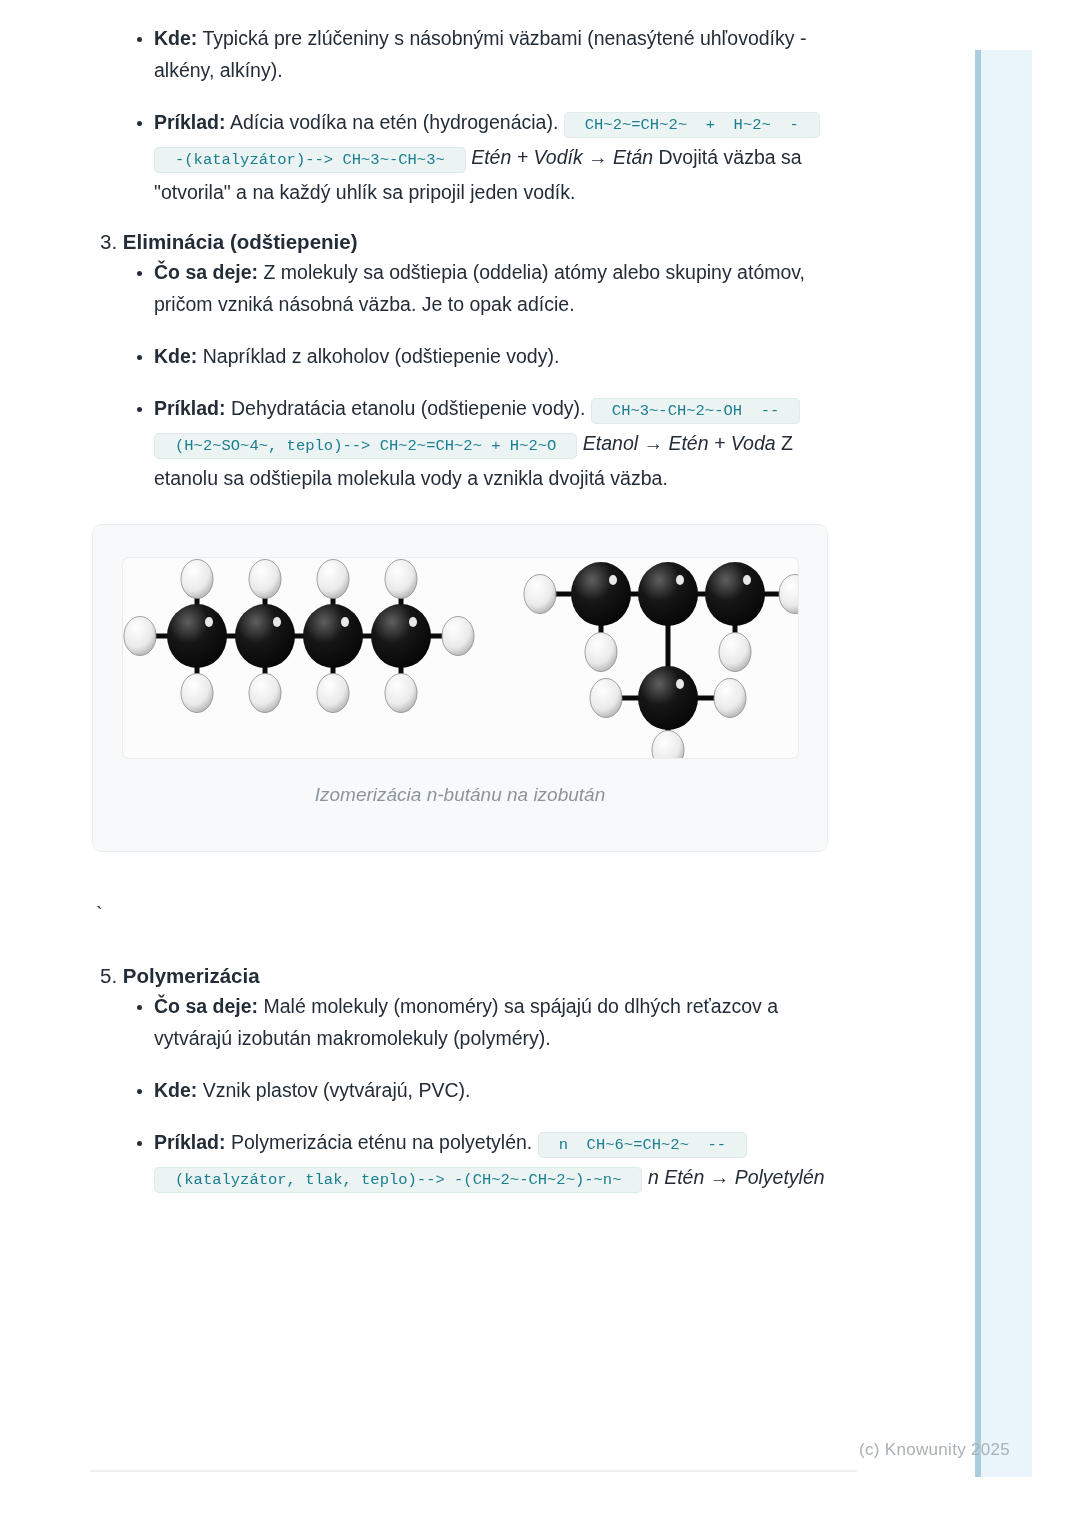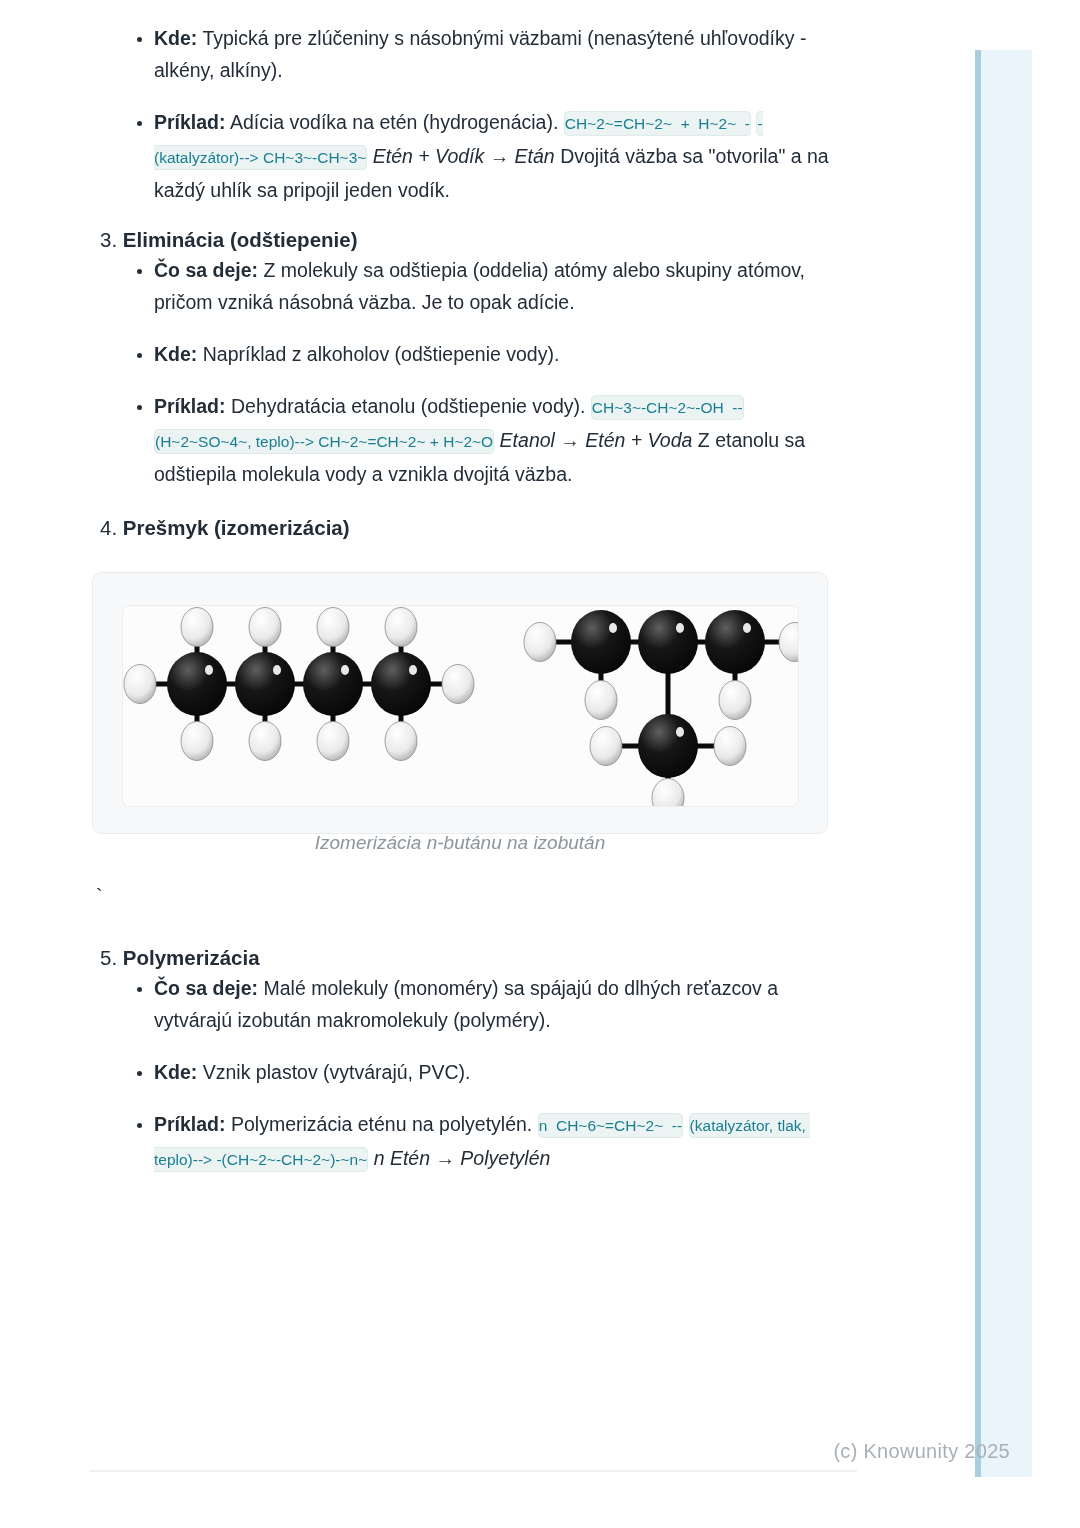--- a/index.html
+++ b/index.html
@@ -22,43 +22,43 @@
   ul.blist li::marker { color:#232d38; font-size:0.85em; }
   ul.top { margin-top:22px; }
   b.lbl { font-weight:bold; }
   .h { margin:8px 0 0 8px; font-size:20.5px; line-height:28px; }
   .h .num { font-weight:400; }
   .h .ttl { font-weight:700; }
   .h4 { margin-top:24px; }
   .h5 { margin-top:32px; }
   ul.after-h { }
   code.pill {
-    font-family:Liberation Sans, sans-serif;
+    font-family:Liberation Mono, monospace;
     font-size:15.5px; color:#1a7e91; background:#ebf3f3;
     border:1px solid #dfeaea; border-radius:5px;
-    padding:3px 0; white-space:pre-wrap;
+    padding:3px 20px; white-space:pre-wrap;
   }
   i.em { }
   .figure {
-    box-sizing:border-box; margin-top:30px; width:736px; height:262px;
+    box-sizing:border-box; margin-top:30px; width:736px; height:328px;
     background:#f7f9fa; border:1px solid #e7ecee; border-radius:10px;
   }
   .fig-img {
     margin:33px auto 0 auto; width:675px; height:200px;
     background:#fcfcfc; border-radius:6px; box-shadow:0 0 0 1px #ededed;
   }
   .fig-img svg { display:block; }
   .caption {
     margin-top:25px; text-align:center; font-style:italic;
     color:#8d959c; font-size:19px; line-height:24px;
   }
   .stray { margin:46px 0 0 4px; height:32px; }
   .copyright {
     position:absolute; top:1440px; right:70px; z-index:3;
-    font-size:20px; color:#a9b0b6; letter-spacing:0.3px;
+    font-size:17px; color:#a9b0b6; letter-spacing:0.3px;
   }
   .hrule {
     position:absolute; top:1470px; left:90px; width:767px; height:2px;
     background:#eef0f1; z-index:2;
   }
 </style>
 </head>
 <body>
 
 <div class="page">
@@ -97,24 +97,20 @@
       <li>
         <b class="lbl">Príklad:</b>
         <span>Dehydratácia etanolu (odštiepenie vody).</span>
         <code class="pill">CH~3~-CH~2~-OH  --</code>
         <code class="pill">(H~2~SO~4~, teplo)--&gt; CH~2~=CH~2~ + H~2~O</code>
         <i class="em">Etanol → Etén + Voda</i>
         <span>Z etanolu sa odštiepila molekula vody a vznikla dvojitá väzba.</span>
       </li>
     </ul>
 
-    <div class="h h4">
-      <span class="num">4.</span>
-      <span class="ttl">Prešmyk (izomerizácia)</span>
-    </div>
 
     <div class="figure">
       <div class="fig-img">
         <svg width="675" height="200" viewBox="0 0 675 200" xmlns="http://www.w3.org/2000/svg">
           <defs>
             <radialGradient id="gC" cx="0.35" cy="0.28" r="0.95">
               <stop offset="0" stop-color="#5f5f5f"></stop>
               <stop offset="0.35" stop-color="#161616"></stop>
               <stop offset="1" stop-color="#000000"></stop>
             </radialGradient>

